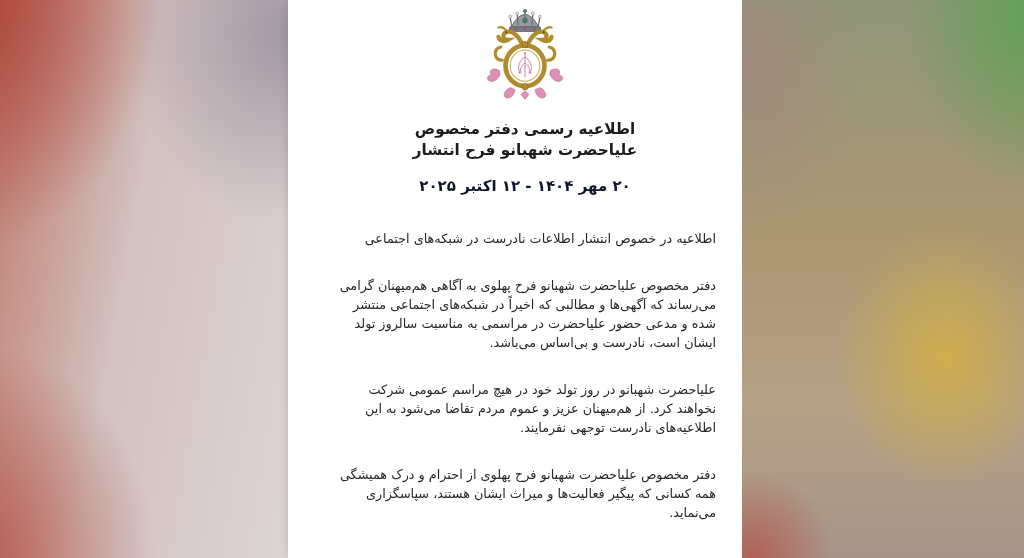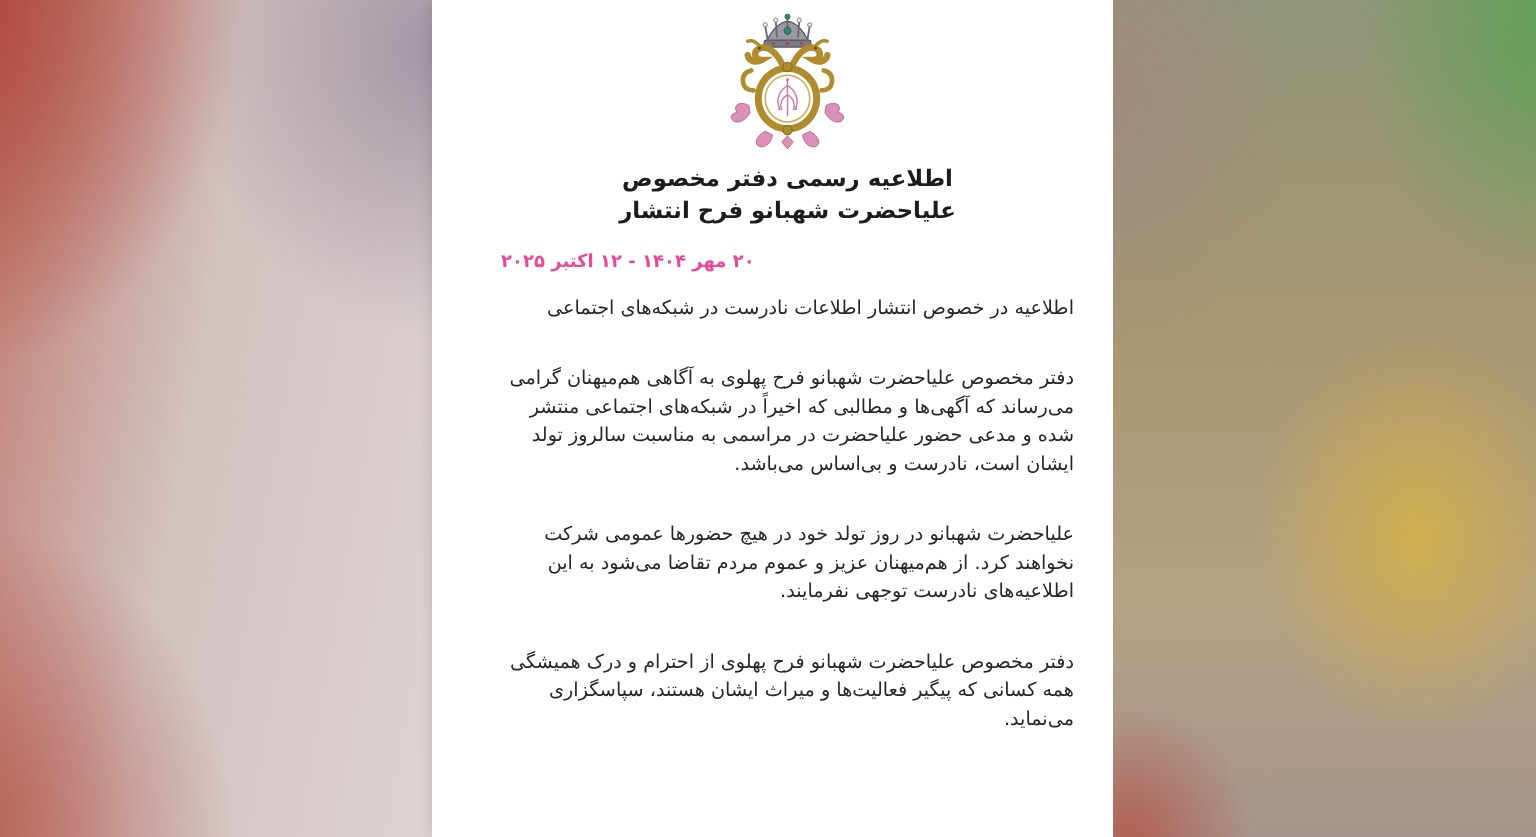--- a/index.html
+++ b/index.html
@@ -35,26 +35,26 @@
     background:#ffffff; box-shadow:0 0 8px rgba(60,40,40,.18);
   }
   .doc-content {
     position:absolute; top:0; right:26px; left:46px; bottom:0;
     direction:rtl; text-align:right; color:#272727;
     font-size:12.8px;
   }
 
   .crest { display:block; margin:8px auto 0; width:86px; height:92px; }
 
-  .title { margin-top:9px; text-align:center; font-weight:bold;
+  .title { margin-top:19px; text-align:center; font-weight:bold;
            font-size:15.2px; line-height:21px; color:#1c1c1c; }
-  .date  { margin-top:16px; text-align:left; font-weight:bold;
-           font-size:12px; color:#ec4899; }
+  .date  { margin-top:16px; text-align:center; font-weight:bold;
+           font-size:15px; color:#0f172a; }
 
-  .subject { margin-top:15px; line-height:19px; }
+  .subject { margin-top:34px; line-height:19px; }
   .para    { margin-top:28px; line-height:19px; }
 </style>
 </head>
 <body>
 
 <div class="page">
 
   <div class="bg-left"></div>
 
   <div class="doc">
@@ -119,21 +119,21 @@
       <div class="title">
         <div>اطلاعیه رسمی دفتر مخصوص</div>
         <div>علیاحضرت شهبانو فرح انتشار</div>
       </div>
 
       <div class="date">۲۰ مهر ۱۴۰۴ - ۱۲ اکتبر ۲۰۲۵</div>
 
       <div class="subject">اطلاعیه در خصوص انتشار اطلاعات نادرست در شبکه‌های اجتماعی</div>
 
       <p class="para">دفتر مخصوص علیاحضرت شهبانو فرح پهلوی به آگاهی هم‌میهنان گرامی می‌رساند که آگهی‌ها و مطالبی که اخیراً در شبکه‌های اجتماعی منتشر شده و مدعی حضور علیاحضرت در مراسمی به مناسبت سالروز تولد ایشان است، نادرست و بی‌اساس می‌باشد.</p>
-      <p class="para">علیاحضرت شهبانو در روز تولد خود در هیچ حضورها عمومی شرکت نخواهند کرد. از هم‌میهنان عزیز و عموم مردم تقاضا می‌شود به این اطلاعیه‌های نادرست توجهی نفرمایند.</p>
+      <p class="para">علیاحضرت شهبانو در روز تولد خود در هیچ مراسم عمومی شرکت نخواهند کرد. از هم‌میهنان عزیز و عموم مردم تقاضا می‌شود به این اطلاعیه‌های نادرست توجهی نفرمایند.</p>
       <p class="para">دفتر مخصوص علیاحضرت شهبانو فرح پهلوی از احترام و درک همیشگی همه کسانی که پیگیر فعالیت‌ها و میراث ایشان هستند، سپاسگزاری می‌نماید.</p>
 
     </div>
   </div>
 
   <div class="bg-right"></div>
 
 </div>
 
 </body></html>

